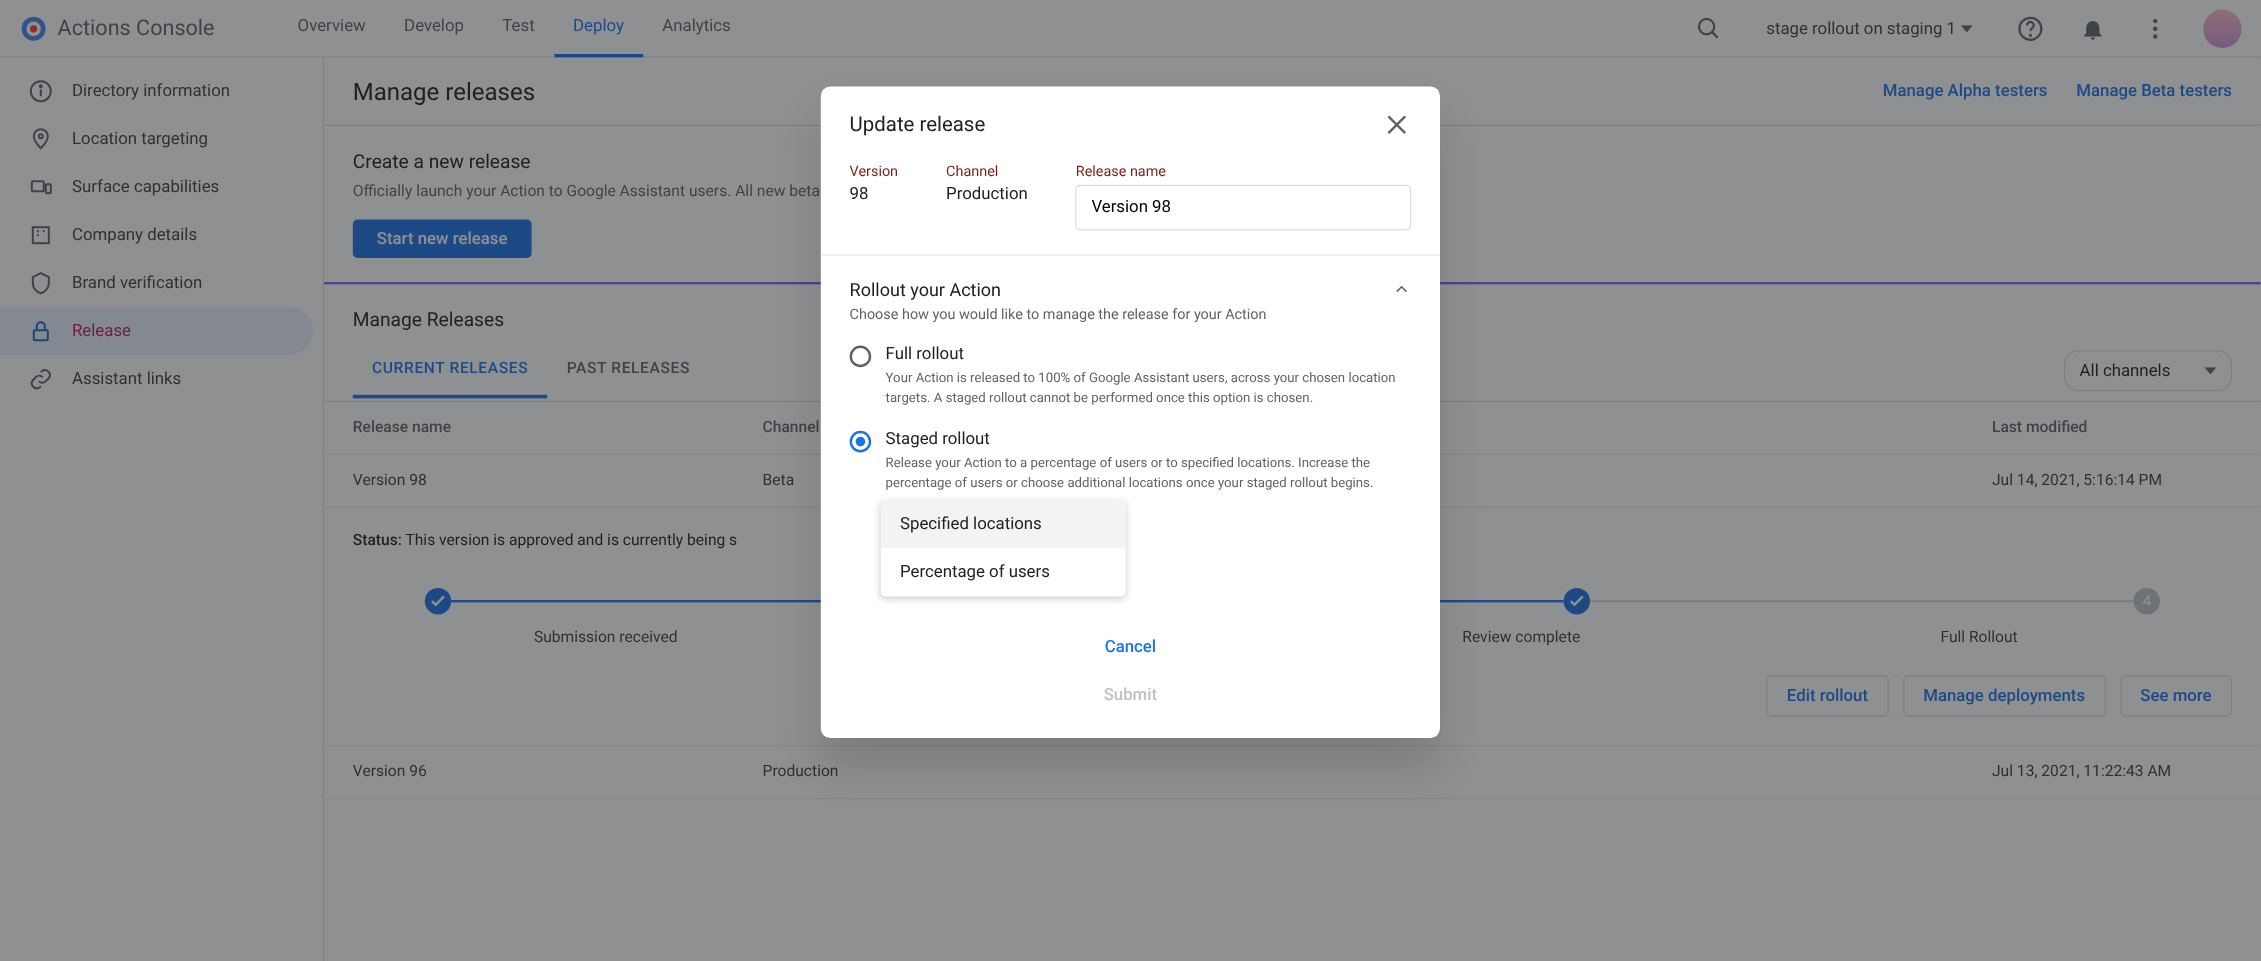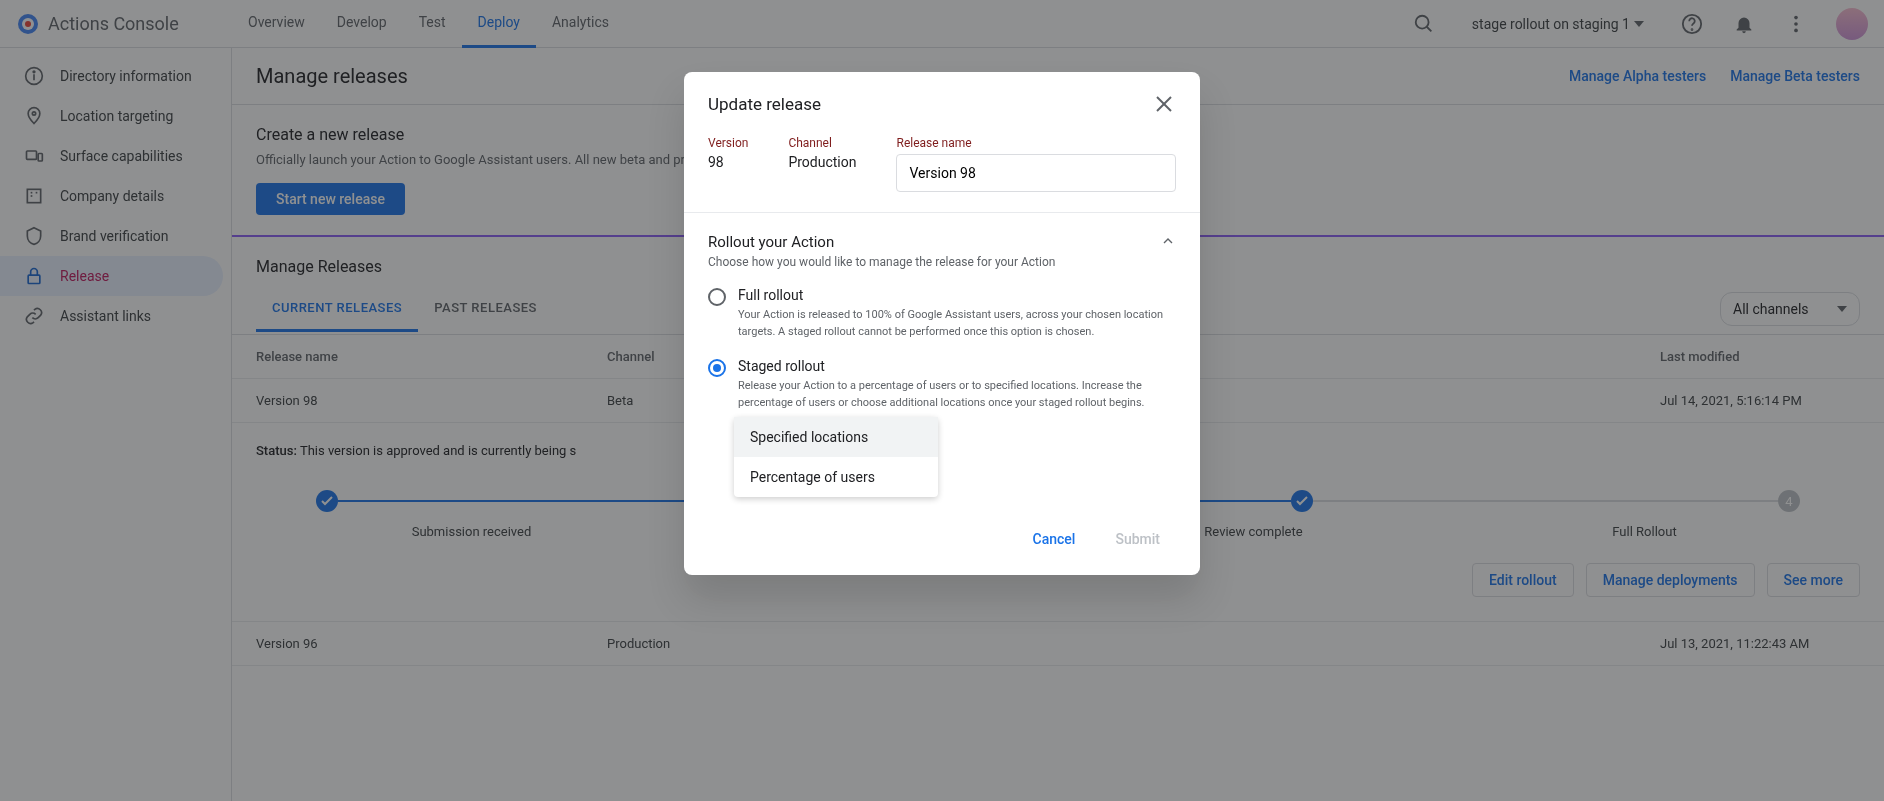--- a/index.html
+++ b/index.html
@@ -13,21 +13,21 @@
     .top-tabs { display: flex; height: 48px; }
     .top-tab { padding: 0 16px; display: flex; align-items: center; font-size: 14px; color: #5f6368; cursor: pointer; border-bottom: 3px solid transparent; }
     .top-tab.active { color: #1a73e8; border-bottom-color: #1a73e8; }
     .header-right { margin-left: auto; display: flex; align-items: center; gap: 28px; }
     .header-icon { width: 24px; height: 24px; color: #5f6368; cursor: pointer; display: flex; align-items: center; justify-content: center; }
     .project-sel { display: flex; align-items: center; gap: 4px; font-size: 14px; color: #3c4043; cursor: pointer; padding: 0 8px; }
     .avatar { width: 32px; height: 32px; border-radius: 50%; background: linear-gradient(#f8bbd0,#ce93d8); }
     
     
     .main-layout { display: flex; height: calc(100vh - 48px); }
-    .sidebar { width: 232px; padding: 8px 0; border-right: 1px solid #dadce0; background: #fff; }
+    .sidebar { width: 270px; padding: 8px 0; border-right: 1px solid #dadce0; background: #fff; }
     .side-item { display: flex; align-items: center; gap: 16px; padding: 0 24px; height: 40px; font-size: 14px; color: #3c4043; cursor: pointer; border-radius: 0 20px 20px 0; margin-right: 8px; }
     .side-item.selected { background: #e8f0fe; color: #be185d; }
     .side-item.selected .side-icon { color: #1967d2; }
     .side-icon { width: 20px; height: 20px; color: #5f6368; }
     
     .content { flex: 1; overflow-y: auto; background: #fff; }
     .page-top { display: flex; align-items: center; padding: 16px 24px; border-bottom: 1px solid #dadce0; }
     .page-title { font-size: 20px; color: #202124; font-weight: 400; }
     .mgr-links { margin-left: auto; display: flex; gap: 24px; }
     .link-btn { color: #1a73e8; font-size: 14px; font-weight: 500; cursor: pointer; }
@@ -80,21 +80,21 @@
     .chev { margin-left: auto; }
     .radio-row { display: flex; gap: 12px; margin-top: 18px; align-items: flex-start; }
     .radio-outer { width: 18px; height: 18px; border: 2px solid #5f6368; border-radius: 50%; flex-shrink: 0; margin-top: 1px; display: flex; align-items: center; justify-content: center; }
     .radio-outer.sel { border-color: #1a73e8; }
     .radio-inner { width: 8px; height: 8px; border-radius: 50%; background: #1a73e8; }
     .radio-title { font-size: 14px; color: #202124; margin-bottom: 4px; }
     .radio-desc { font-size: 11px; color: #5f6368; line-height: 1.5; }
     .dropdown-menu { position: absolute; background: #fff; box-shadow: 0 2px 6px rgba(0,0,0,.2); border-radius: 4px; width: 204px; margin-top: 6px; margin-left: 26px; }
     .dd-item { padding: 12px 16px; font-size: 14px; color: #202124; cursor: pointer; }
     .dd-item.hover { background: #f1f3f4; }
-    .dlg-foot { padding: 12px 24px 20px; display: flex; justify-content: flex-end; gap: 8px; }
+    .dlg-foot { padding: 12px 24px 20px; display: flex; justify-content: flex-end; gap: 8px; flex-direction: column; }
     .btn-text { background: none; border: none; color: #1a73e8; font-size: 14px; font-weight: 500; padding: 8px 16px; cursor: pointer; }
     .btn-text.dis { color: #bdc1c6; cursor: default; }
     
     svg{display:block}
   </style>
 </head>
 <body>
 
 <div class="app-header">
   <div class="logo-group">

